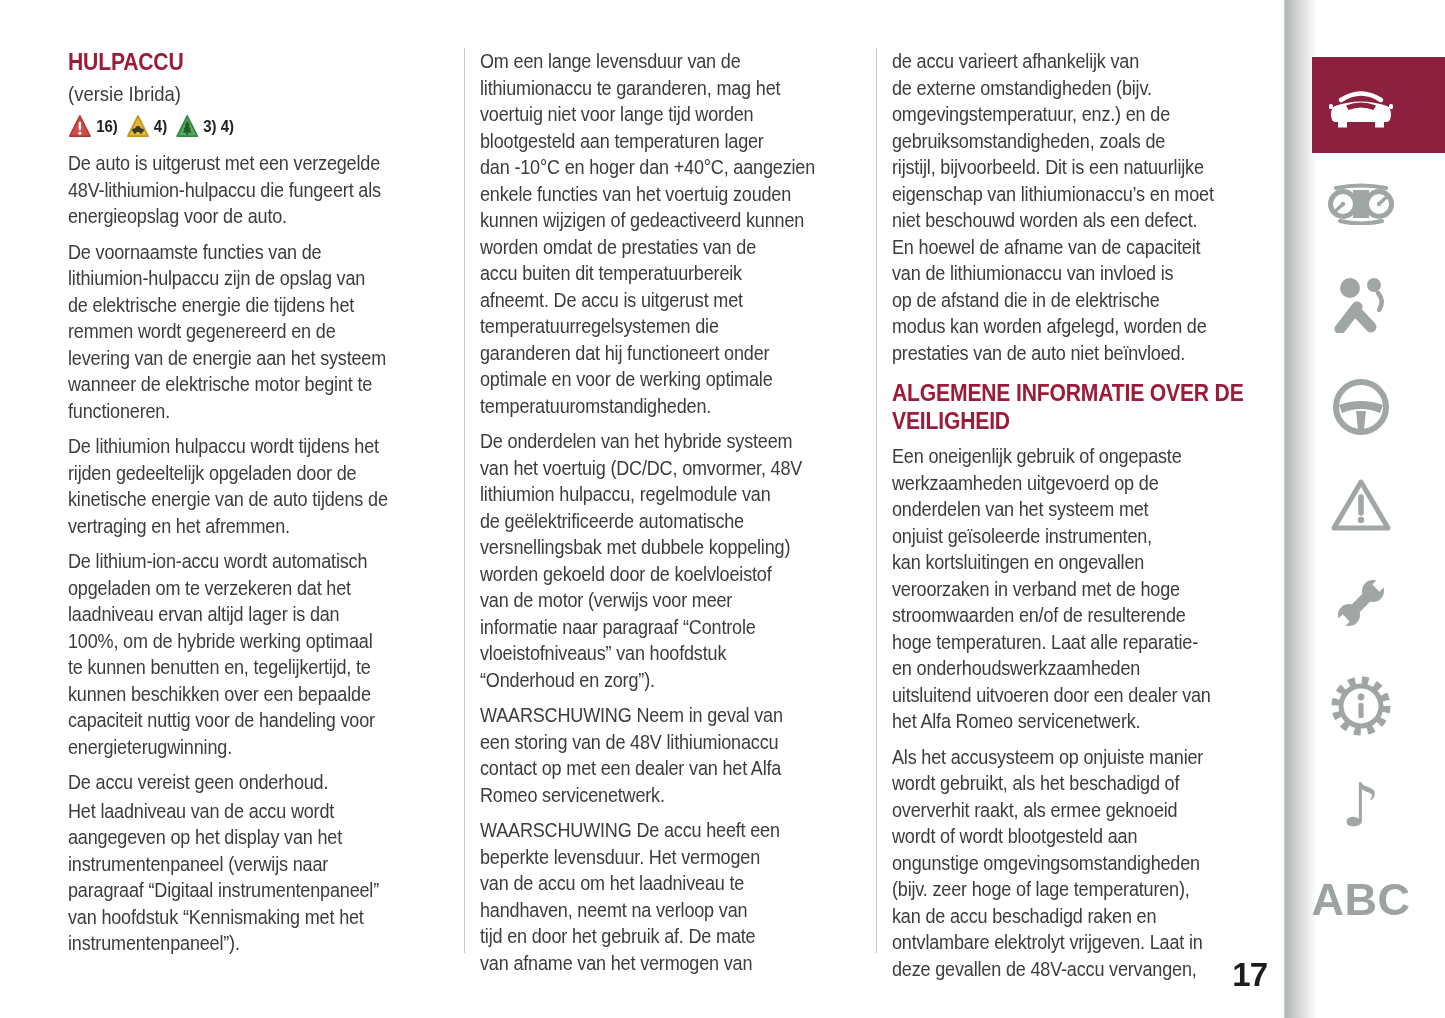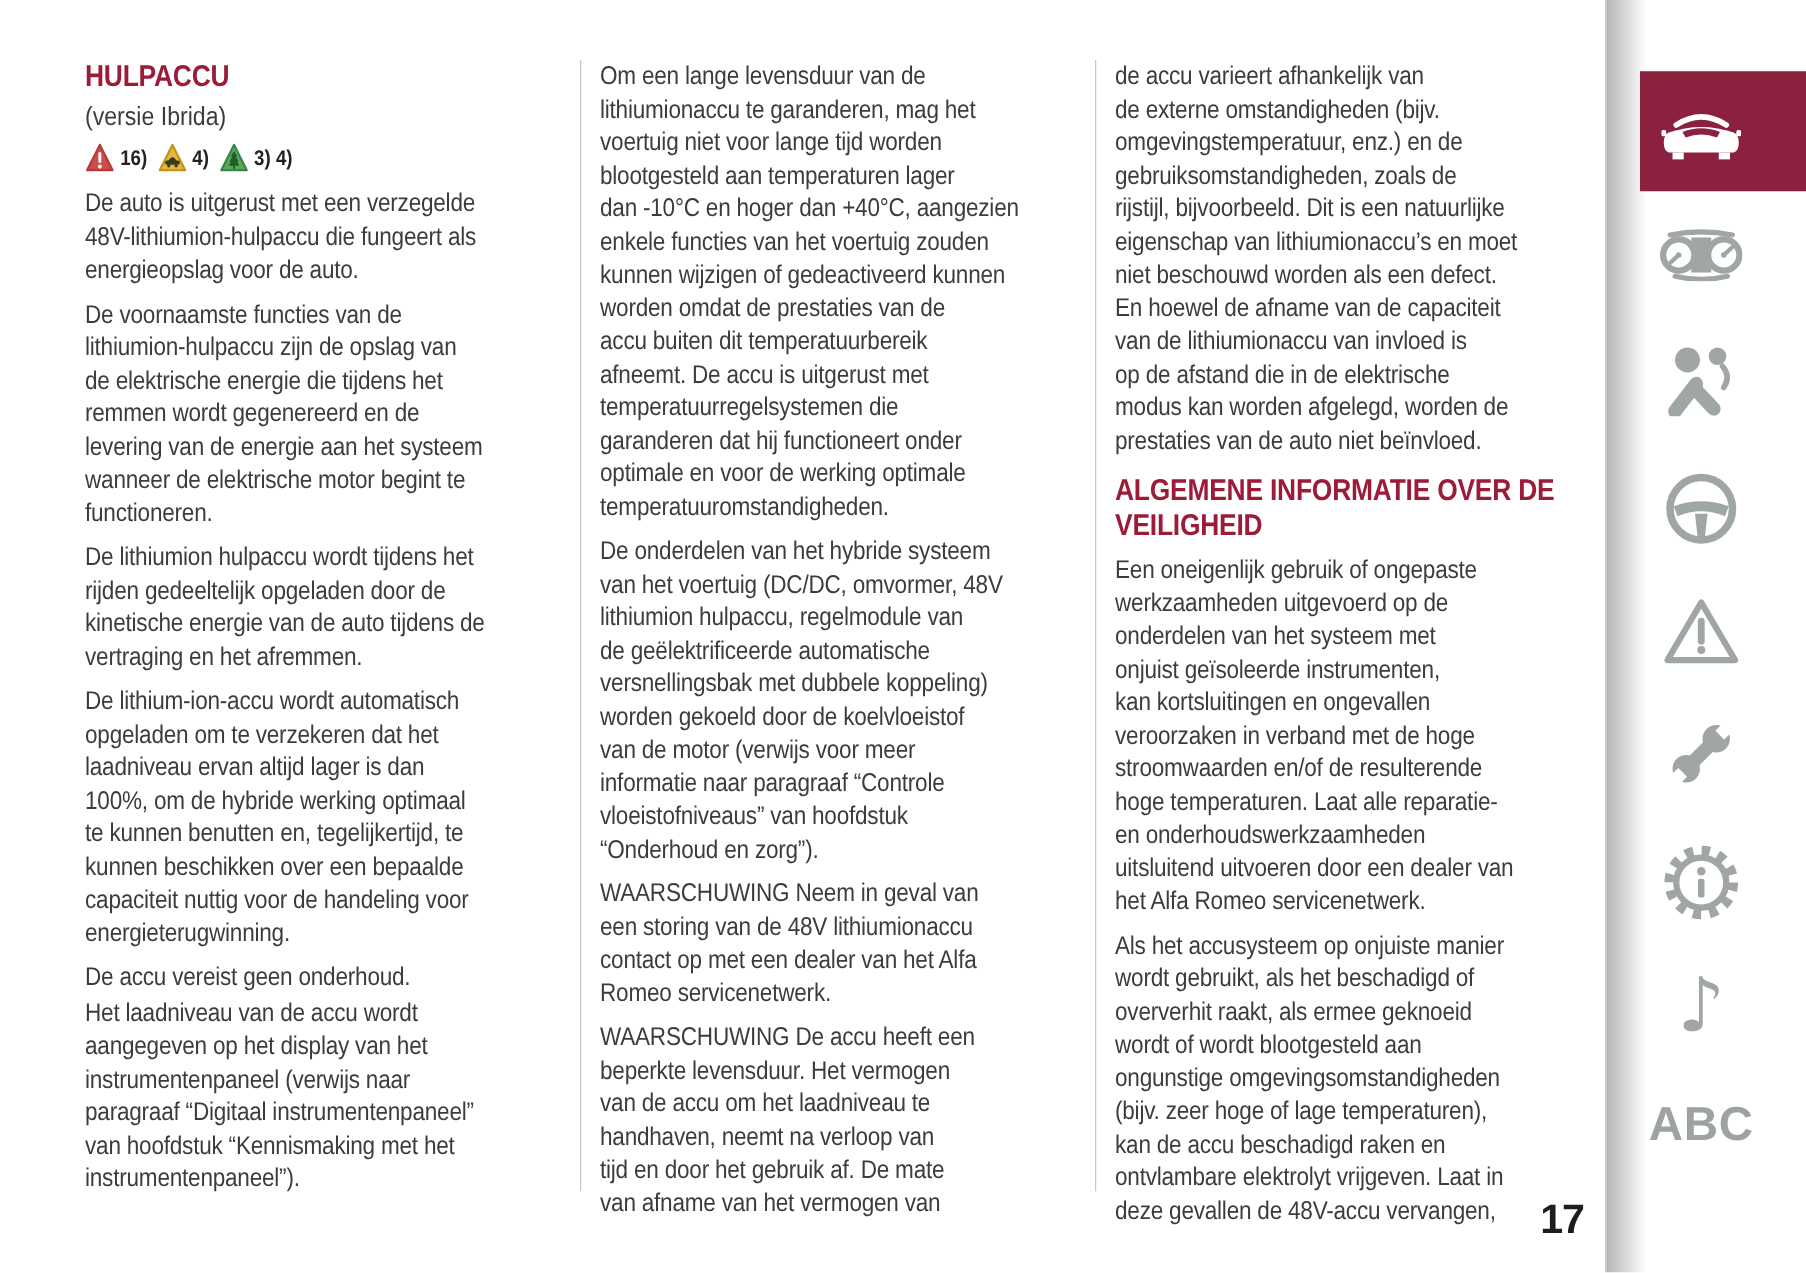--- a/index.html
+++ b/index.html
@@ -40,21 +40,21 @@
     position:absolute;left:1312px;top:57px;width:133px;height:96px;background:#8C203F;
   }
   .side-tab{
     position:absolute;left:1311px;width:100px;display:flex;
     align-items:center;justify-content:center;cursor:pointer;
   }
   .note-glyph{
     font-family:"DejaVu Sans",sans-serif;font-size:60px;color:#A0A6A2;line-height:1;
   }
   .abc-label{
-    font-size:38px;font-weight:bold;color:#9DA39F;letter-spacing:0.5px;
+    font-size:45px;font-weight:bold;color:#9DA39F;letter-spacing:0.5px;
     font-family:"Liberation Sans",sans-serif;
   }
 </style>
 </head>
 <body>
 
 <div class="col" id="col1">
   <h1 class="sec-heading">HULPACCU</h1>
   <p class="subtitle">(versie Ibrida)</p>
   <div class="note-row">

